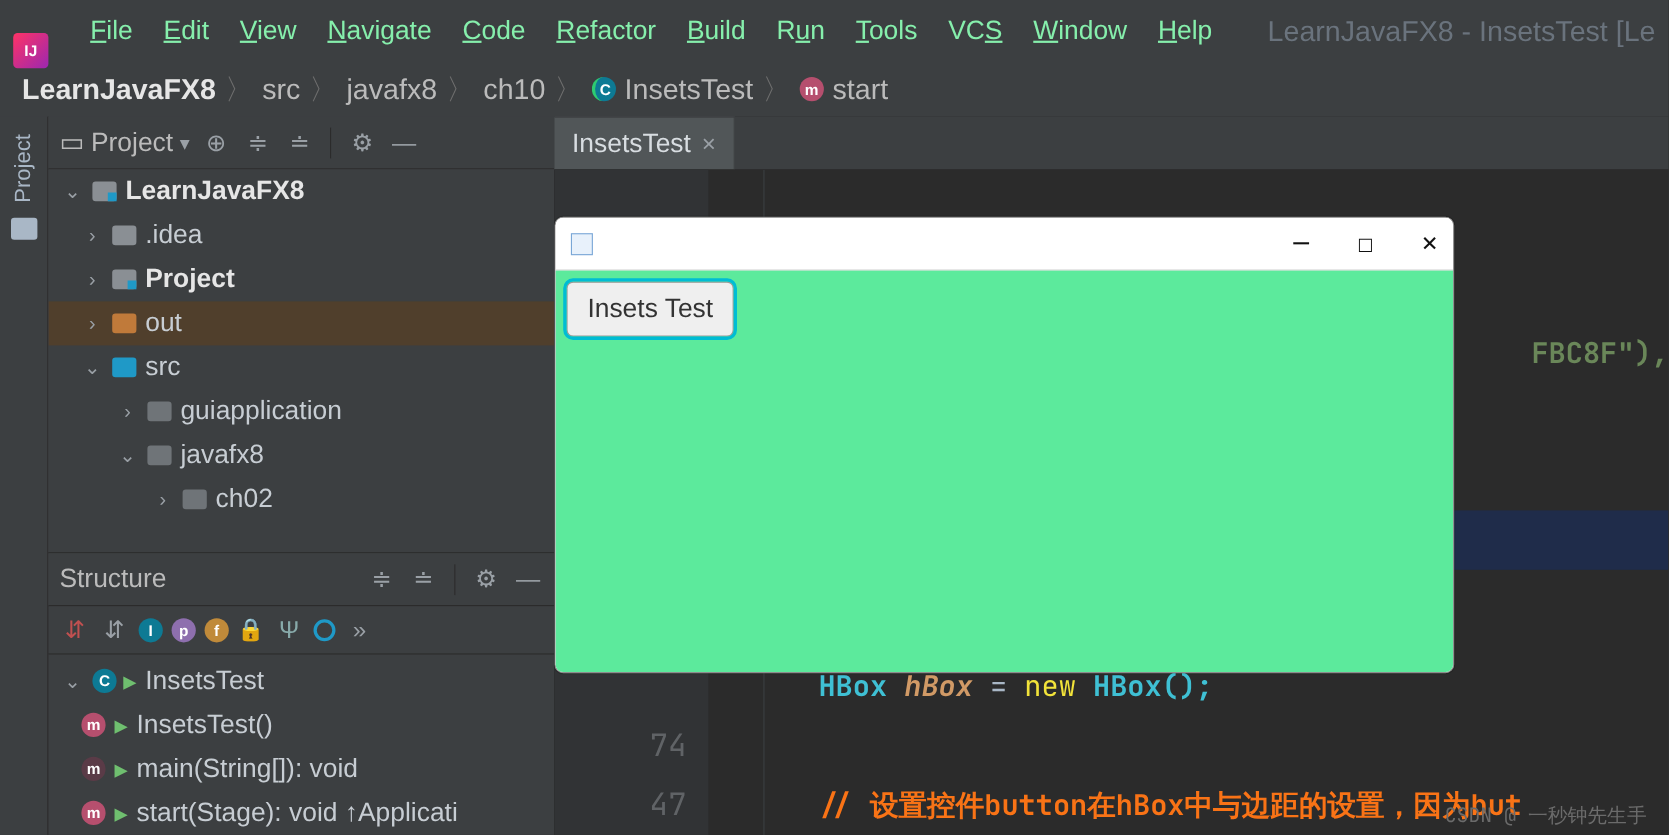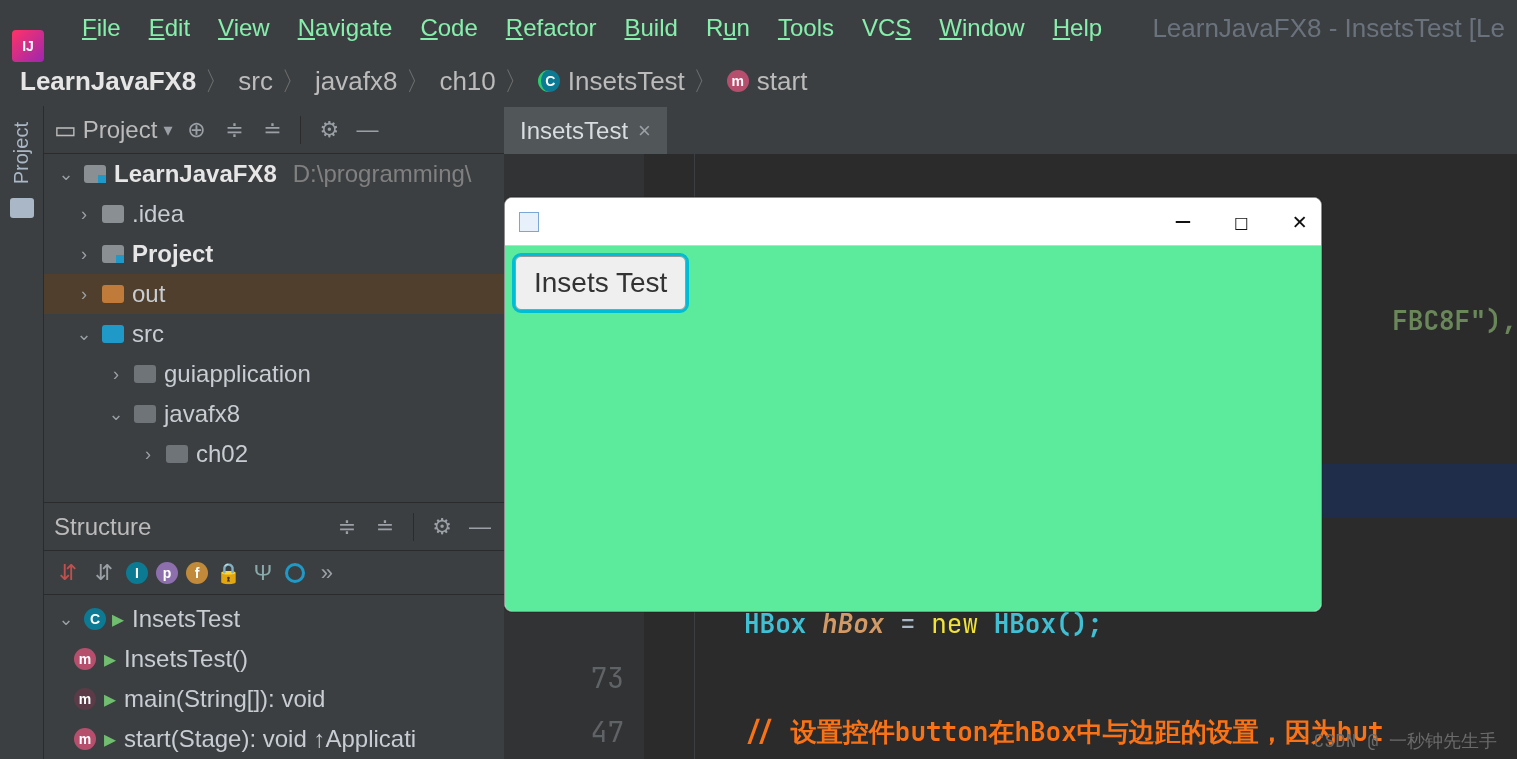--- a/index.html
+++ b/index.html
@@ -217,21 +217,21 @@
   }
   .fx-appicon { width:20px; height:20px; border:1px solid #7aa7d6; background:#e8f1fb; display:inline-block; }
   .fx-winbtns { margin-left:auto; display:flex; gap:44px; align-items:center; }
   .fx-winbtns span { font-size:24px; color:#111; }
   .fx-client {
     flex:1; background:#5cea9c;
     display:flex; align-items:flex-start; padding:10px; gap:20px;
   }
   .fx-btn {
     background:#efefef; border:1px solid #999; border-radius:6px;
-    padding:10px 18px; font-size:28px; color:#333;
+    padding:10px 18px; font-size:24px; color:#333;
   }
   .fx-btn.focused { outline:3px solid #00bcd4; }
   .fx-btn.dashed { border:3px dashed #333; }
 
 </style>
 </head>
 <body>
 
 <div class="menubar">
   <div class="app-icon">IJ</div>
@@ -288,21 +288,20 @@
       <span class="tool-icon">⚙</span>
       <span class="tool-icon">—</span>
       <span class="spacer"></span>
     </div>
 
     <div class="project-tree">
       <div class="tree-row">
         <span class="arrow">⌄</span>
           <span class="folder mod"></span>
         <span class="node-name bold">LearnJavaFX8</span>
-        <span class="node-path">D:\programming\</span>
       </div>
       <div class="tree-row ind1">
         <span class="arrow">›</span>
           <span class="folder"></span>
         <span class="node-name">.idea</span>
       </div>
       <div class="tree-row ind1">
         <span class="arrow">›</span>
           <span class="folder mod"></span>
         <span class="node-name bold">Project</span>
@@ -386,21 +385,21 @@
     <div class="tabs">
       <div class="tab">
         <span>InsetsTest</span>
         <span class="close">×</span>
       </div>
     </div>
 
     <div class="editor-body">
       <div class="gutter-numbers">
         <div style="flex:1"></div>
-        <div>73</div>
+        <div>74</div>
         <div>47</div>
       </div>
       <div class="code">
         <div class="guide"></div>
 
         <div style="position:absolute; right:0; top:140px;" class="code-line">
           <span class="tok-str">FBC8F"),</span>
         </div>
         <div class="code-line hl" style="position:absolute; right:0; left:0; top:310px;"></div>
 

